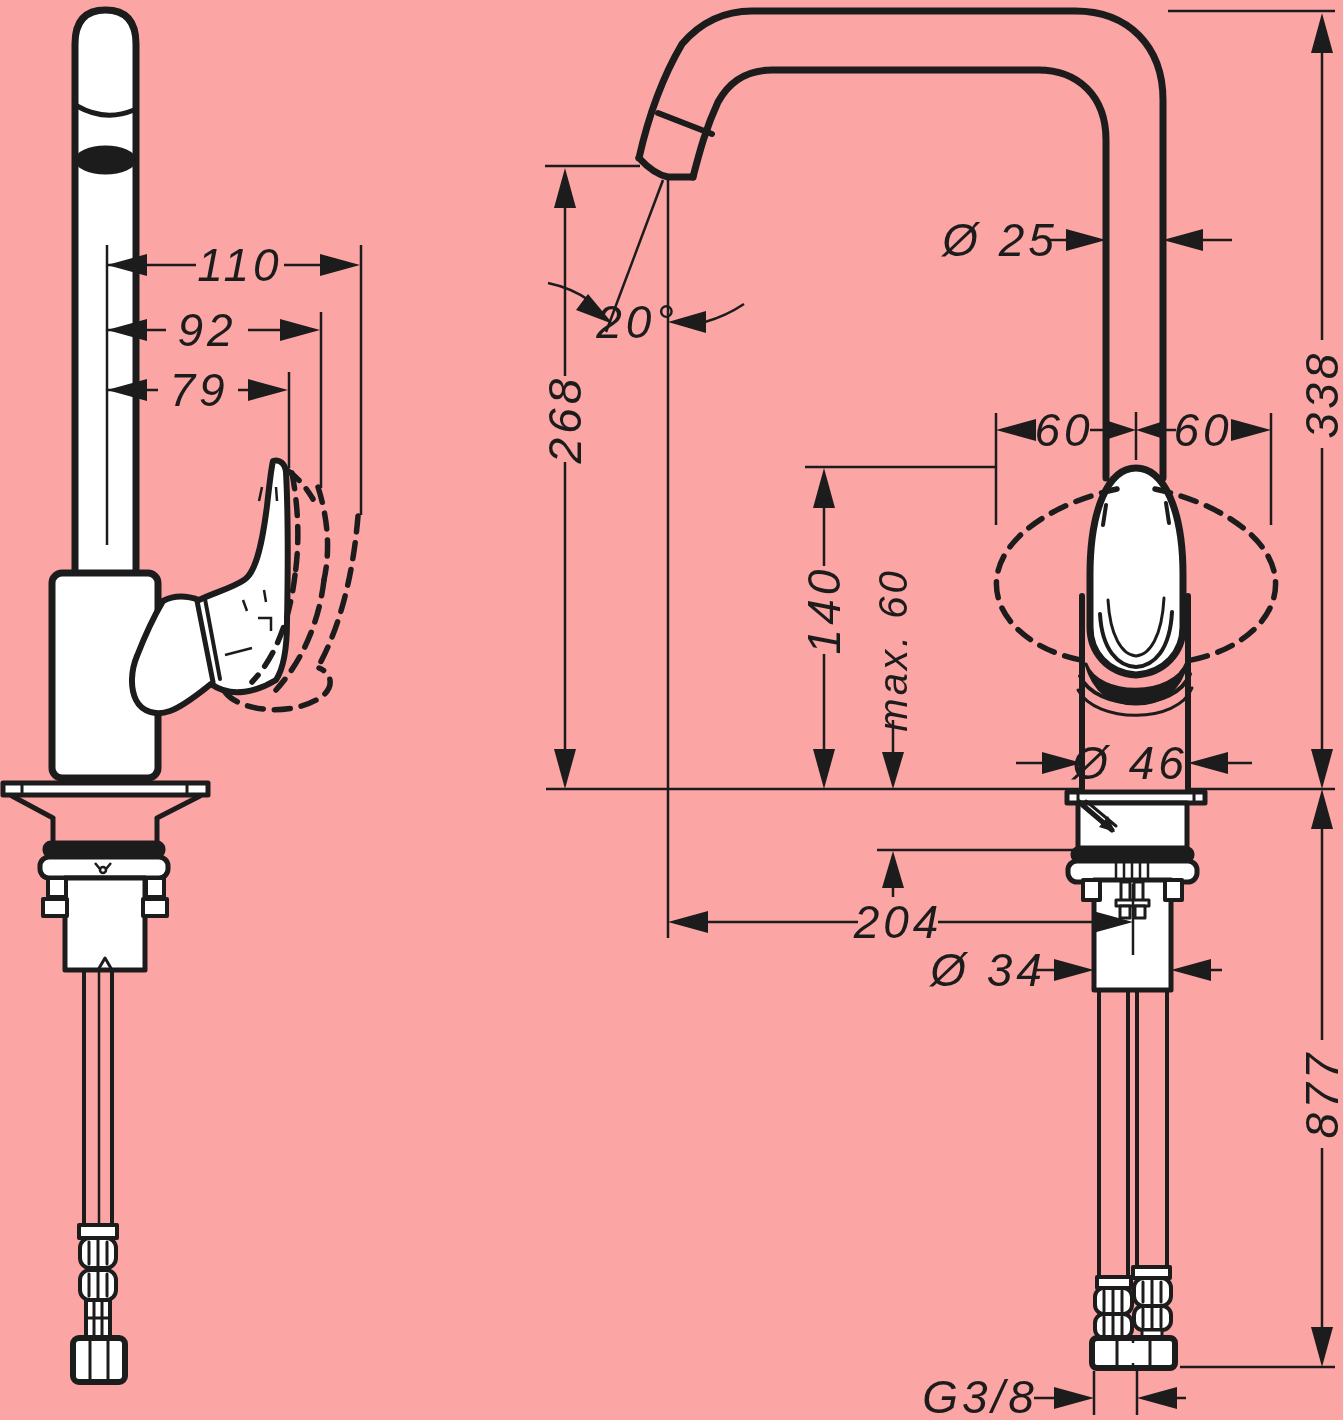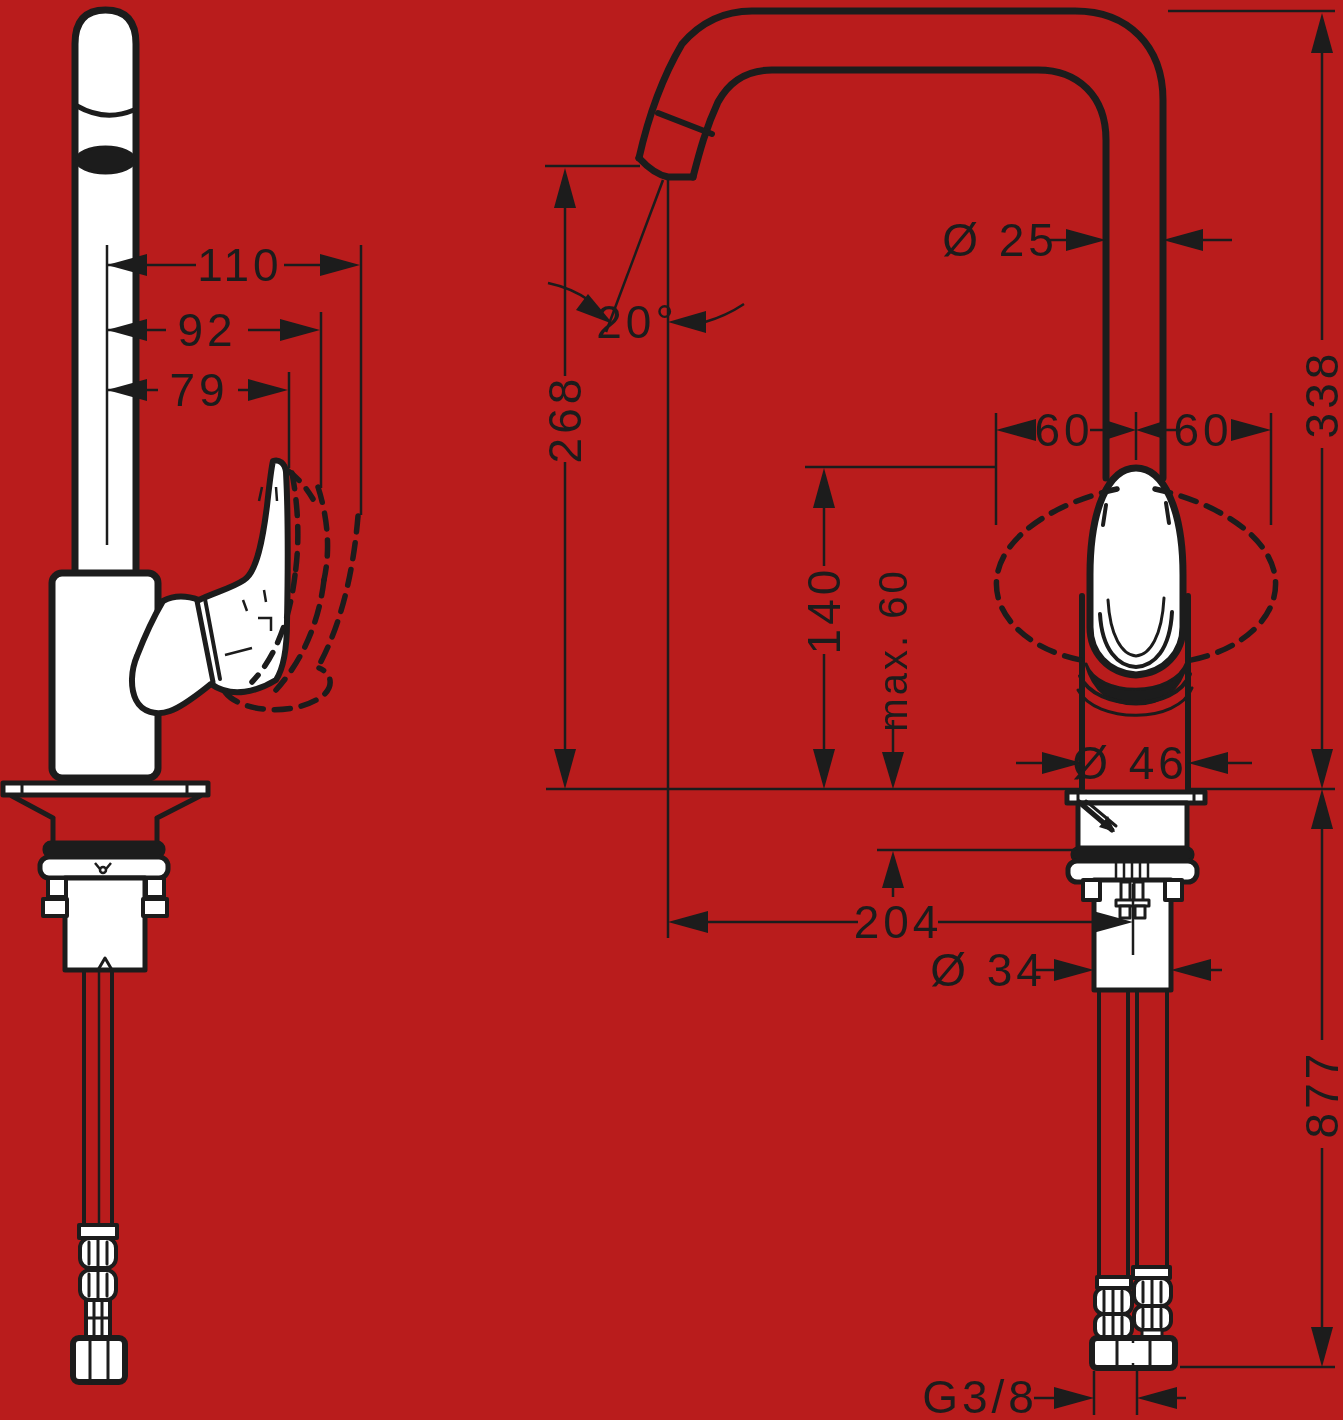--- a/index.html
+++ b/index.html
@@ -1,17 +1,17 @@
 <!DOCTYPE html>
 <html><head>
 <meta charset="utf-8">
 <style>
   html,body{margin:0;padding:0;background:#ffffff;}
-  #stage{position:relative;width:1343px;height:1420px;background:#b91c1c;overflow:hidden;
-         font-family:"Liberation Sans", sans-serif;}
+  #stage{position:relative;width:1343px;height:1420px;background:#fca5a5;overflow:hidden;
+         font-family:"Liberation Sans", sans-serif;font-style:italic;}
   svg{position:absolute;left:0;top:0;}
   .s7{fill:none;stroke:#1c1c1c;stroke-width:7;stroke-linejoin:round;stroke-linecap:round;}
   .s6{fill:none;stroke:#1c1c1c;stroke-width:6;stroke-linejoin:round;stroke-linecap:round;}
   .s5{fill:none;stroke:#1c1c1c;stroke-width:5;stroke-linejoin:round;stroke-linecap:round;}
   .s4{fill:none;stroke:#1c1c1c;stroke-width:4;stroke-linejoin:round;stroke-linecap:round;}
   .s3{fill:none;stroke:#1c1c1c;stroke-width:3;stroke-linejoin:round;stroke-linecap:round;}
   .thin{fill:none;stroke:#1c1c1c;stroke-width:2.5;stroke-linecap:butt;}
   .fillw{fill:#ffffff;}
   .dark{fill:#1c1c1c;stroke:#1c1c1c;stroke-width:3;stroke-linejoin:round;}
   .arrow{fill:#1c1c1c;stroke:none;}

